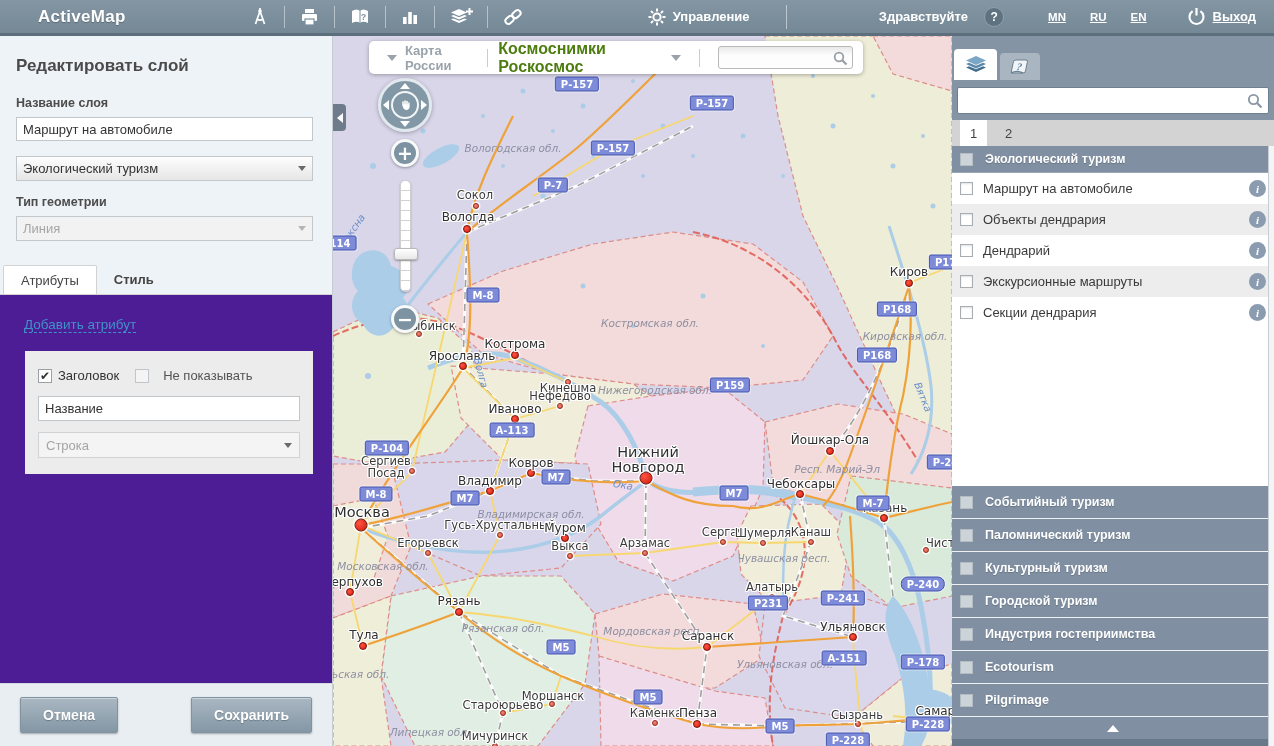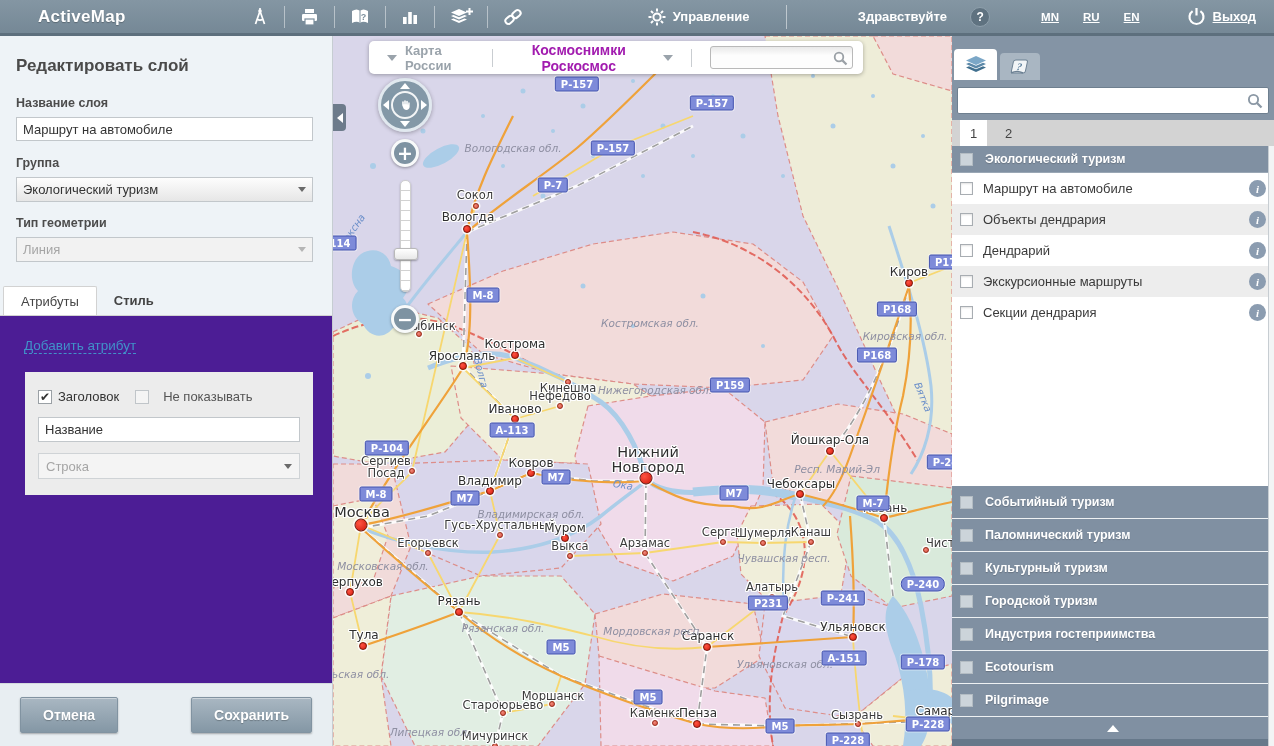--- a/index.html
+++ b/index.html
@@ -7,21 +7,21 @@
   .app { width:1274px; height:746px; display:flex; flex-direction:column; }
 
   
   .topbar { height:36px; flex:0 0 36px; background:linear-gradient(#8496a3,#758896); border-bottom:3px solid #5d6f7d; display:flex; align-items:center; color:#fff; }
   .logo { font-size:17px; font-weight:bold; letter-spacing:.3px; margin:0 0 0 38px; text-shadow:0 1px 1px rgba(0,0,0,.25); }
   .tb-icons { display:flex; align-items:center; margin-left:110px; }
   .tb-icon { padding:0 14px; display:flex; align-items:center; cursor:pointer; }
   .tb-sep { width:1px; height:22px; background:rgba(255,255,255,.45); }
   .tb-mgmt { display:flex; align-items:center; gap:7px; margin-left:110px; font-weight:bold; font-size:13px; cursor:pointer; }
   .tb-sep2 { width:1px; height:24px; background:rgba(255,255,255,.5); margin-left:36px; }
-  .tb-right { margin-left:auto; display:flex; align-items:center; margin-right:18px;gap:7px; }
+  .tb-right { margin-left:auto; display:flex; align-items:center; margin-right:18px; }
   .greeting { font-weight:bold; font-size:13px; }
   .help-circle { width:20px; height:20px; border-radius:50%; background:#5f7280; border:1px solid #8fa0ac; color:#fff; font-weight:bold; font-size:12px; display:flex; align-items:center; justify-content:center; margin:0 44px 0 16px; cursor:pointer; }
   .langs { display:flex; gap:24px; margin-right:40px; }
   .lang { font-size:11.5px; font-weight:bold; text-decoration:underline; cursor:pointer; }
   .logout { display:flex; align-items:center; gap:7px; font-size:13px; font-weight:bold; cursor:pointer; }
   .logout-label { text-decoration:underline; }
 
   .content { flex:1; display:flex; min-height:0; }
 
   
@@ -65,21 +65,21 @@
   .dot.small { width:6px; height:6px; background:radial-gradient(circle at 35% 35%, #f08a7c, #d85040); border:1px solid #9c2c1c; }
   .dot.major { width:13px; height:13px; background:radial-gradient(circle at 35% 35%, #ff5442, #cf1a0d); border:1.5px solid #6e100a; }
   .region-label { color:#8e8fa2; font-style:italic; font-size:10.5px; font-family:"DejaVu Sans",sans-serif; white-space:nowrap; }
   .water-label { color:#6b8fc9; font-style:italic; font-size:10px; font-family:"DejaVu Sans",sans-serif; white-space:nowrap; }
   .road-badge { background:#7e8bd9; border:1px solid #4252ae; border-radius:2px; color:#fff; font-size:10px; font-weight:bold; padding:1px 5px; font-family:"DejaVu Sans",sans-serif; box-shadow:0 0 0 1px rgba(255,255,255,.45); white-space:nowrap; }
 
   .map-toolbar { position:absolute; left:36px; top:5px; width:494px; height:33px; background:#fff; border-radius:5px; box-shadow:0 1px 4px rgba(0,0,0,.3); display:flex; align-items:center; padding:0 10px; z-index:30; }
   .mt-caret { width:0; height:0; border-left:5px solid transparent; border-right:5px solid transparent; border-top:6px solid #9aa3ab; margin:0 8px; cursor:pointer; }
   .mt-base { color:#9aa3ab; font-weight:bold; font-size:13px; cursor:pointer; }
   .mt-div { width:1px; height:18px; background:#c9cdd1; margin:0 10px; }
-  .mt-overlay { color:#a21caf; font-weight:bold; font-size:14px; cursor:pointer;text-align:center; }
+  .mt-overlay { color:#4d7c0f; font-weight:bold; font-size:16px; cursor:pointer; }
   .mt-search { width:162px; height:23px; border:1px solid #b9b9b9; border-radius:3px; background:linear-gradient(#e9e9e9,#fdfdfd 40%); margin-left:8px; position:relative; }
   .mt-search input { width:100%; height:100%; border:none; background:transparent; padding:0 22px 0 6px; font-size:12px; outline:none; }
   .mt-search svg { position:absolute; right:4px; top:4px; }
 
   .collapse-tab { position:absolute; left:0; top:68px; width:13px; height:27px; background:rgba(78,98,112,.78); border-radius:0 4px 4px 0; display:flex; align-items:center; justify-content:center; cursor:pointer; z-index:25; }
   .collapse-arrow { width:0; height:0; border-top:5px solid transparent; border-bottom:5px solid transparent; border-right:6px solid #fff; }
 
   .pan-ctl { position:absolute; left:45px; top:42px; width:54px; height:54px; border-radius:50%; background:rgba(124,146,161,.92); border:3px solid rgba(235,242,246,.9); box-shadow:0 1px 4px rgba(0,0,0,.3); z-index:25; cursor:pointer; }
   .pan-inner { position:absolute; left:50%; top:50%; transform:translate(-50%,-50%); width:28px; height:28px; border:2px solid rgba(255,255,255,.9); border-radius:50%; display:flex; align-items:center; justify-content:center; }
   .pan-n,.pan-s,.pan-w,.pan-e { position:absolute; width:0; height:0; }
@@ -215,21 +215,20 @@
     </div>
   </header>
 
   <div class="content">
 
     <aside class="left-panel">
       <div class="lp-form">
         <div class="lp-title">Редактировать слой</div>
         <div class="lp-label">Название слоя</div>
         <input class="lp-input" value="Маршрут на автомобиле" style="">
-        <div class="lp-label">Группа</div>
         <div class="lp-select">
           <span>Экологический туризм</span>
           <span class="caret-down"></span>
         </div>
         <div class="lp-label">Тип геометрии</div>
         <div class="lp-select disabled">
           <span>Линия</span>
           <span class="caret-down"></span>
         </div>
       </div>

